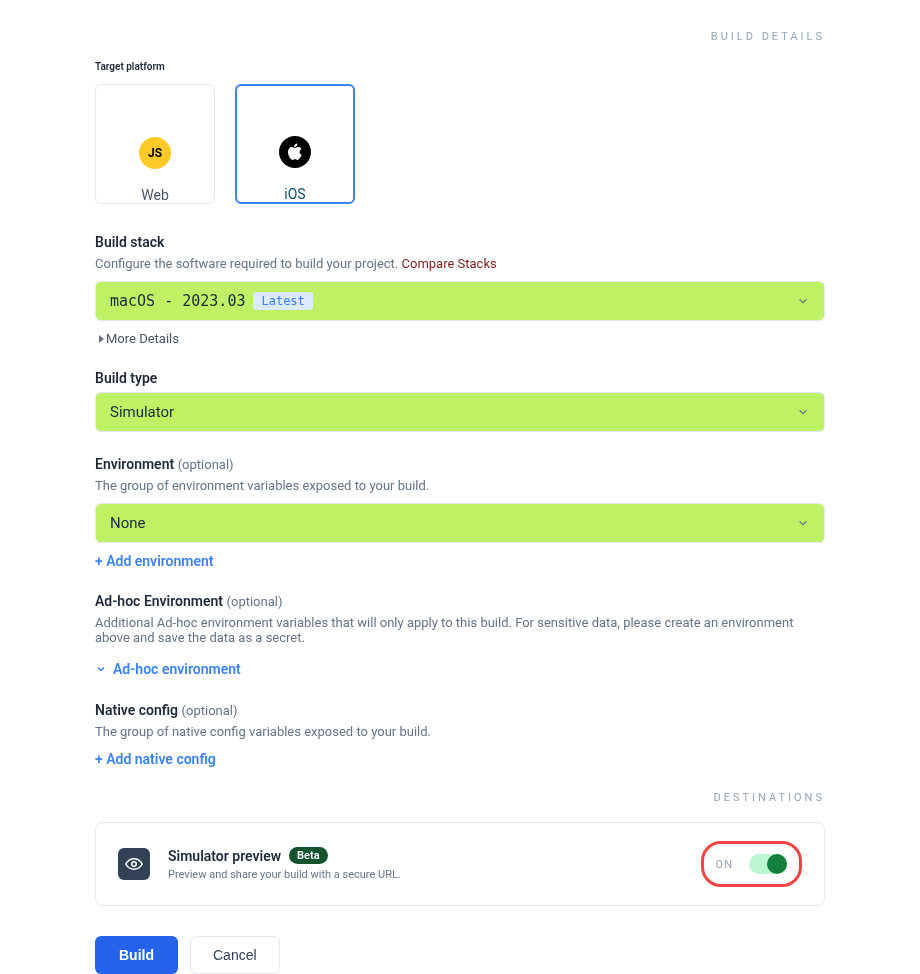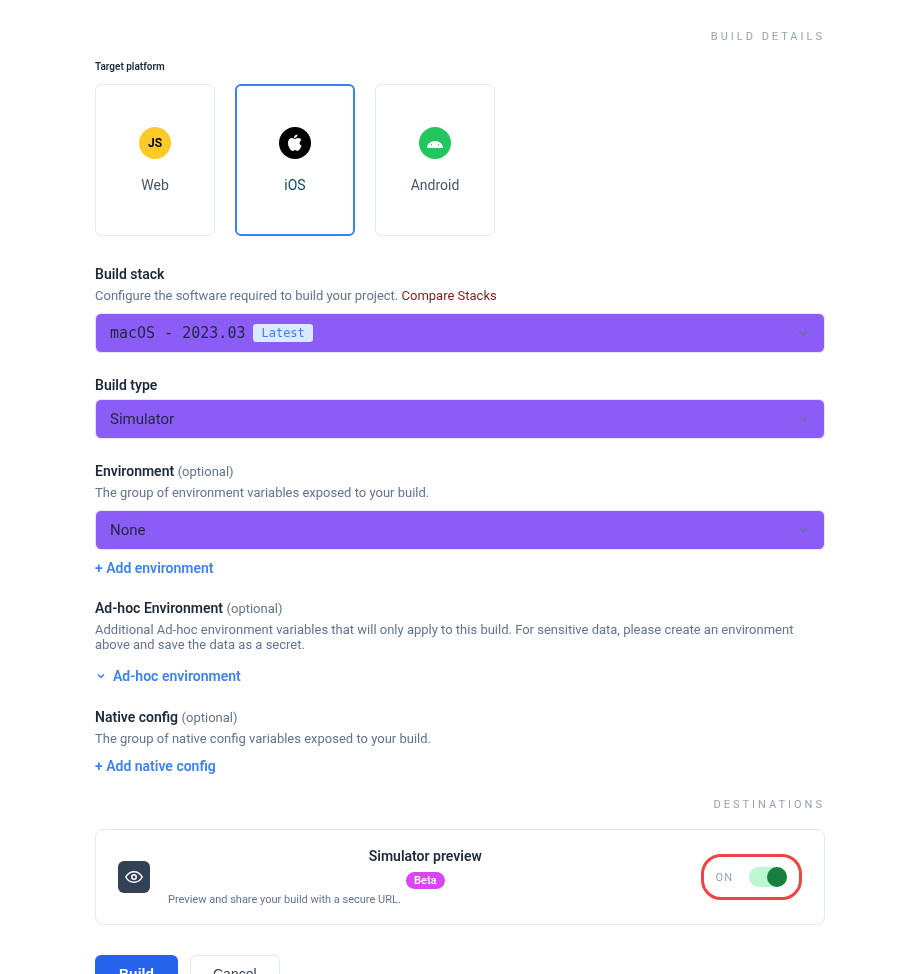--- a/index.html
+++ b/index.html
@@ -25,27 +25,27 @@
       color: #1e293b;
       margin-bottom: 12px;
     }
     .platforms {
       display: flex;
       gap: 20px;
       margin-bottom: 30px;
     }
     .platform-card {
       width: 120px;
-      height: 152px;
+      height: 120px;
       border: 1px solid #e2e8f0;
       border-radius: 6px;
       display: flex;
       flex-direction: column;
       align-items: center;
-      justify-content: center;
+      justify-content: flex-end;
       gap: 18px;
       cursor: pointer;
     }
     .platform-card.selected {
       border: 2px solid #3b82f6;
     }
     .platform-card .icon-wrapper {
       width: 32px;
       height: 32px;
       display: flex;
@@ -105,21 +105,21 @@
     .link { color: #7f1d1d; cursor: pointer; }
     .select-box {
       width: 100%;
       border: 1px solid #e2e8f0;
       border-radius: 6px;
       padding: 10px 14px;
       display: flex;
       align-items: center;
       justify-content: space-between;
       cursor: pointer;
-      background: #8b5cf6;
+      background: #bef264;
     }
     .select-value {
       font-size: 15px;
       color: #1e293b;
       font-family: ui-monospace, 'SF Mono', Menlo, monospace;
     }
     .select-value.regular { font-family: inherit; }
     .badge-latest {
       background: #dbeafe;
       color: #3b82f6;
@@ -190,24 +190,23 @@
       flex-shrink: 0;
     }
     .dest-content { flex: 1; }
     .dest-title {
       font-weight: 600;
       font-size: 14px;
       color: #1e293b;
       display: flex;
       align-items: center;
       gap: 8px;
-      flex-direction: column;
     }
     .badge-beta {
-      background: #d946ef;
+      background: #14532d;
       color: #fff;
       font-size: 11px;
       font-weight: 600;
       padding: 2px 8px;
       border-radius: 10px;
     }
     .dest-desc { font-size: 11px; color: #64748b; margin-top: 4px; }
     .toggle-wrapper {
       display: flex;
       align-items: center;
@@ -279,45 +278,39 @@
   <div class="platform-card selected">
     <div class="icon-wrapper">
       <div class="apple-icon">
         <svg width="16" height="18" viewBox="0 0 16 18" fill="white">
             <path d="M12.5 9.5c0-2.5 2-3.5 2-3.5s-1-2-3.5-2c-1.5 0-2.5 1-3 1s-2-1-3-1C2.5 4 1 6 1 9c0 4 3 8 4.5 8 1 0 1.5-1 2.5-1s1.5 1 2.5 1c1.5 0 4-4 4-5.5 0 0-2-1-2-2zM9.5 3c1-1 1-2.5 1-2.5s-1.5 0-2.5 1-1 2.5-1 2.5 1.5 0 2.5-1z"></path>
           </svg>
       </div>
     </div>
     <span class="platform-label">iOS</span>
   </div>
-  <div class="platform-card">
-    <div class="icon-wrapper">
-      <div class="android-icon">
-        <svg width="18" height="12" viewBox="0 0 18 12" fill="white">
-            <path d="M3 2L4.5 4M15 2L13.5 4M1 11c0-4 3.5-7 8-7s8 3 8 7H1z M5.5 8.5a.7.7 0 100-1.4.7.7 0 000 1.4zM12.5 8.5a.7.7 0 100-1.4.7.7 0 000 1.4z"></path>
-          </svg>
-      </div>
-    </div>
-    <span class="platform-label">Android</span>
-  </div>
 </div>
 
 <div class="field-section">
   <div class="field-label">Build stack</div>
   <div class="help-text">
     <span>Configure the software required to build your project. </span><span class="link">Compare Stacks</span>
   </div>
   <div class="select-box">
     <div class="left-group">
       <span class="select-value">macOS - 2023.03</span>
       <span class="badge-latest">Latest</span>
     </div>
     <svg class="chevron-down" viewBox="0 0 24 24" fill="none" stroke="currentColor" stroke-width="2">
         <polyline points="6 9 12 15 18 9"></polyline>
       </svg>
+  </div>
+  <div class="more-details">
+    <span class="triangle-right"></span>
+    <span>More Details</span>
   </div>
 </div>
 
 <div class="field-section">
   <div class="field-label">Build type</div>
   <div class="select-box">
     <span class="select-value regular">Simulator</span>
     <svg class="chevron-down" viewBox="0 0 24 24" fill="none" stroke="currentColor" stroke-width="2">
         <polyline points="6 9 12 15 18 9"></polyline>
       </svg>

